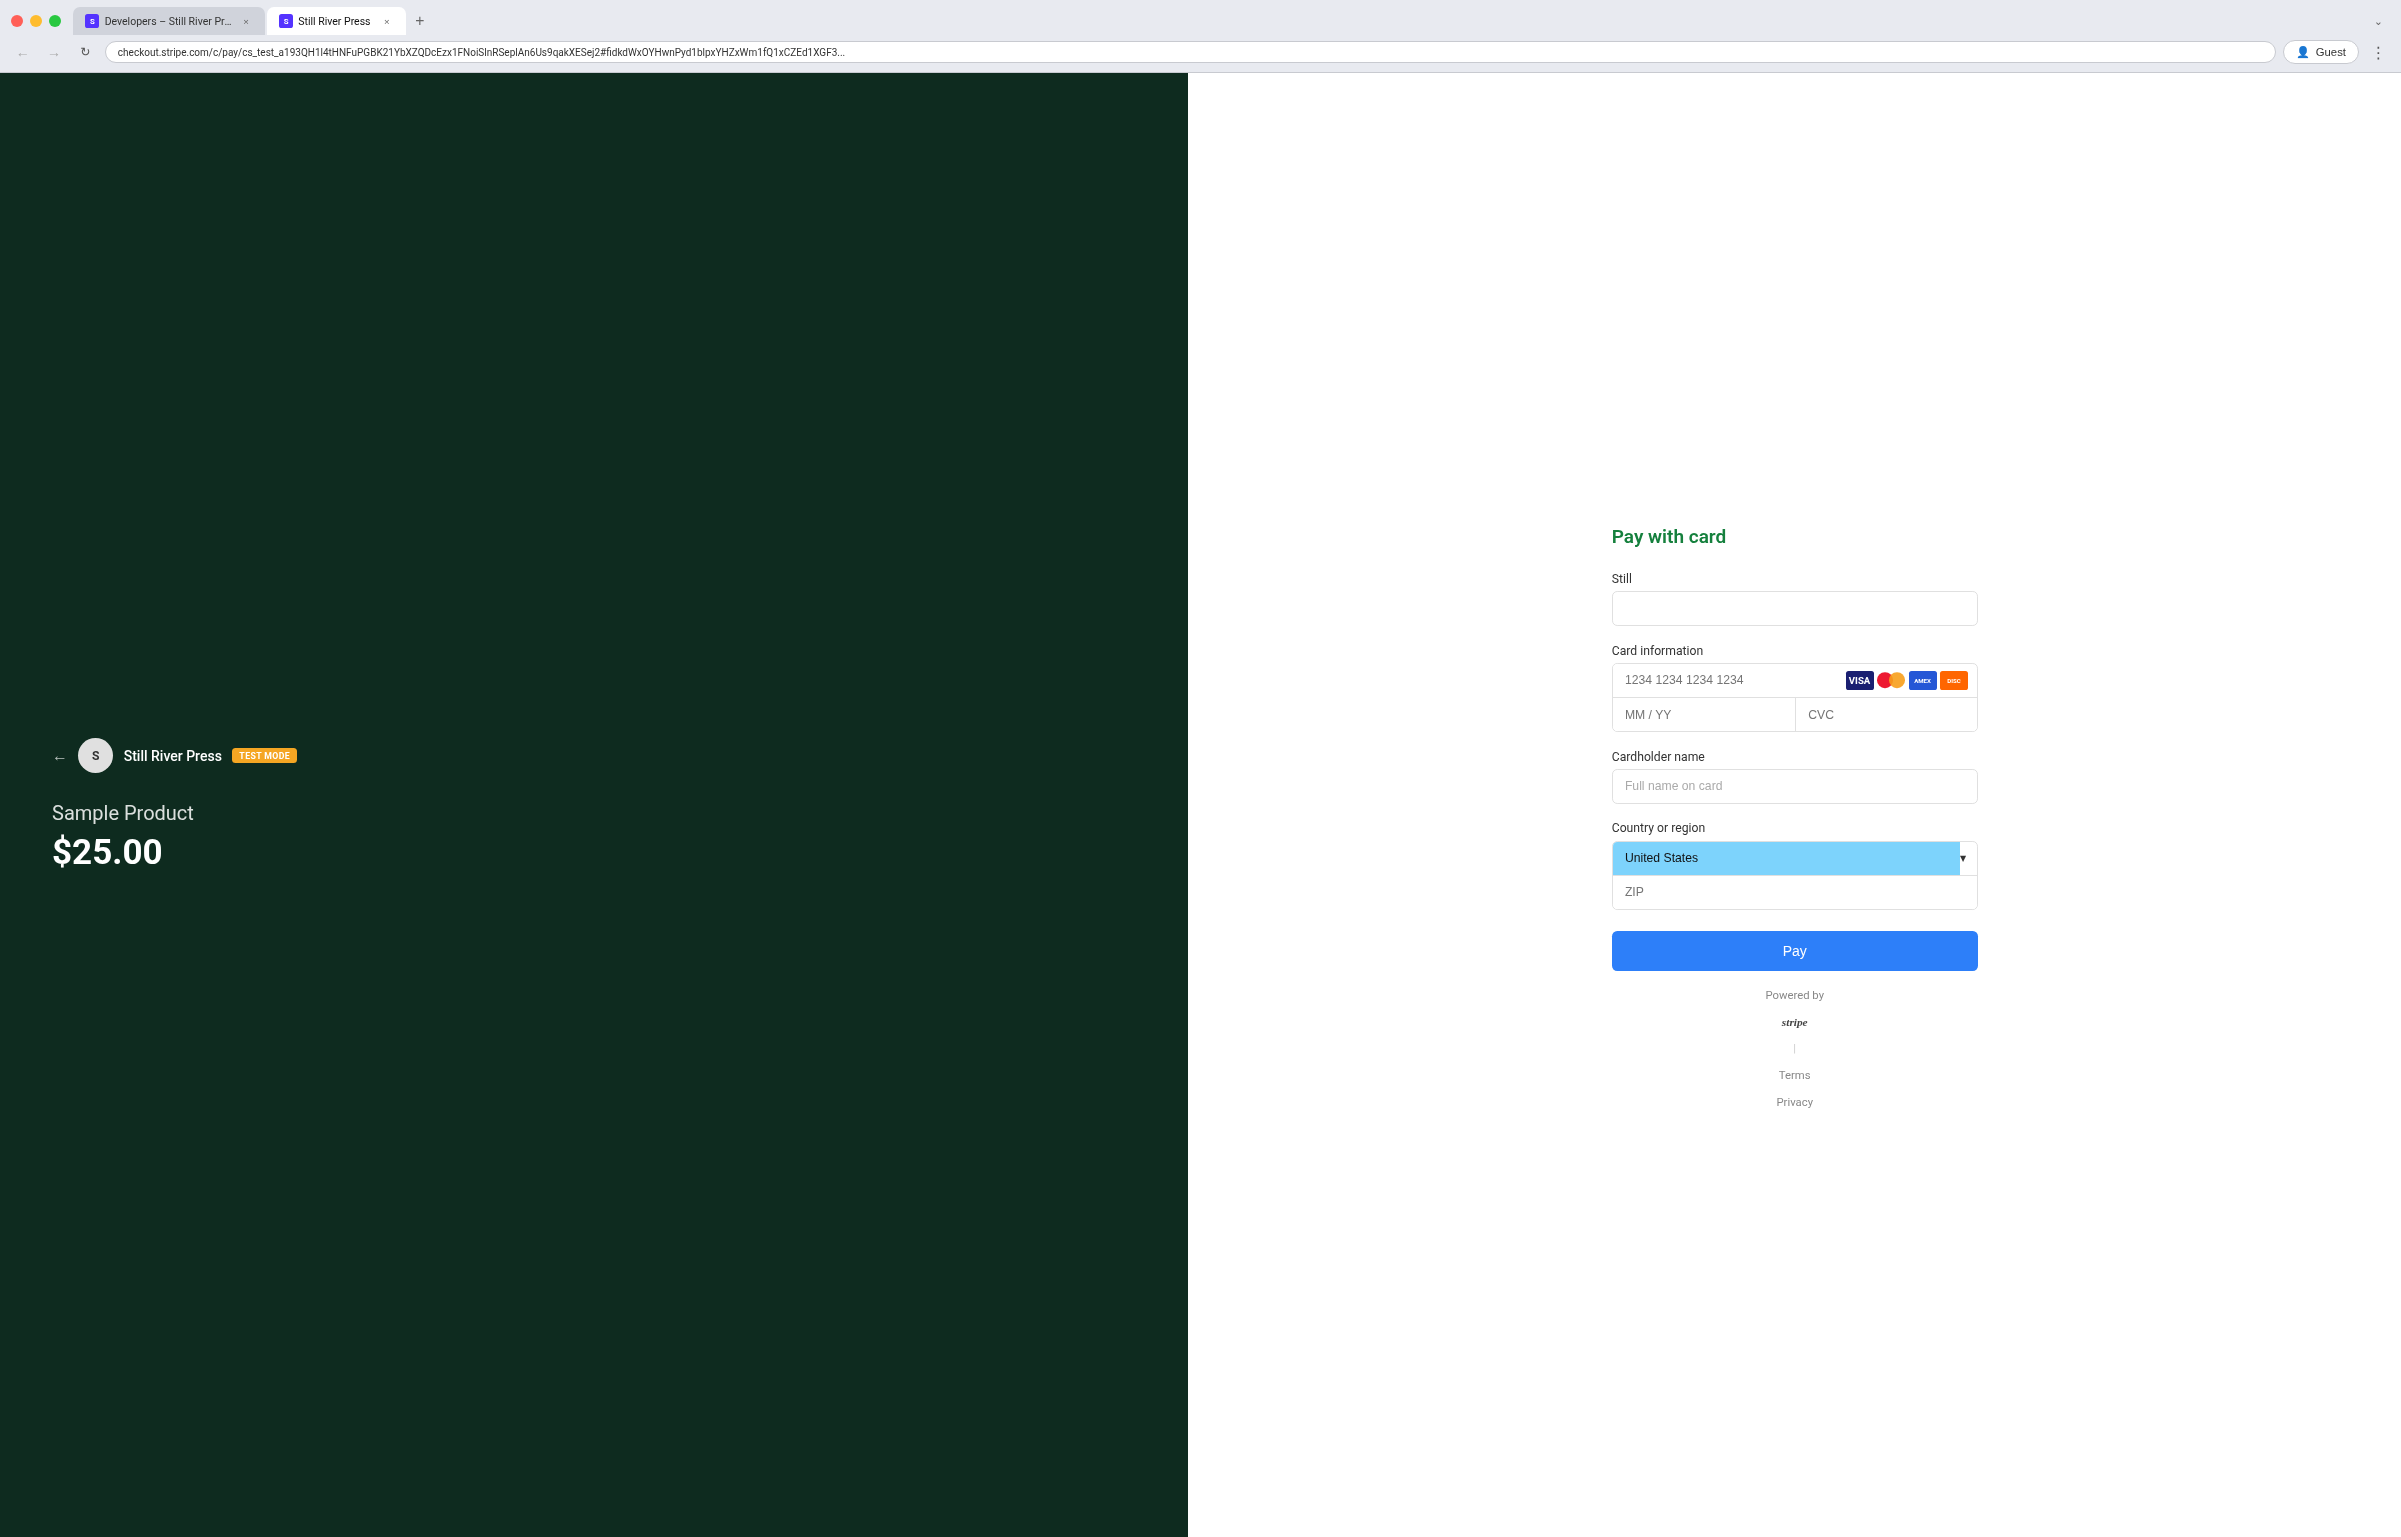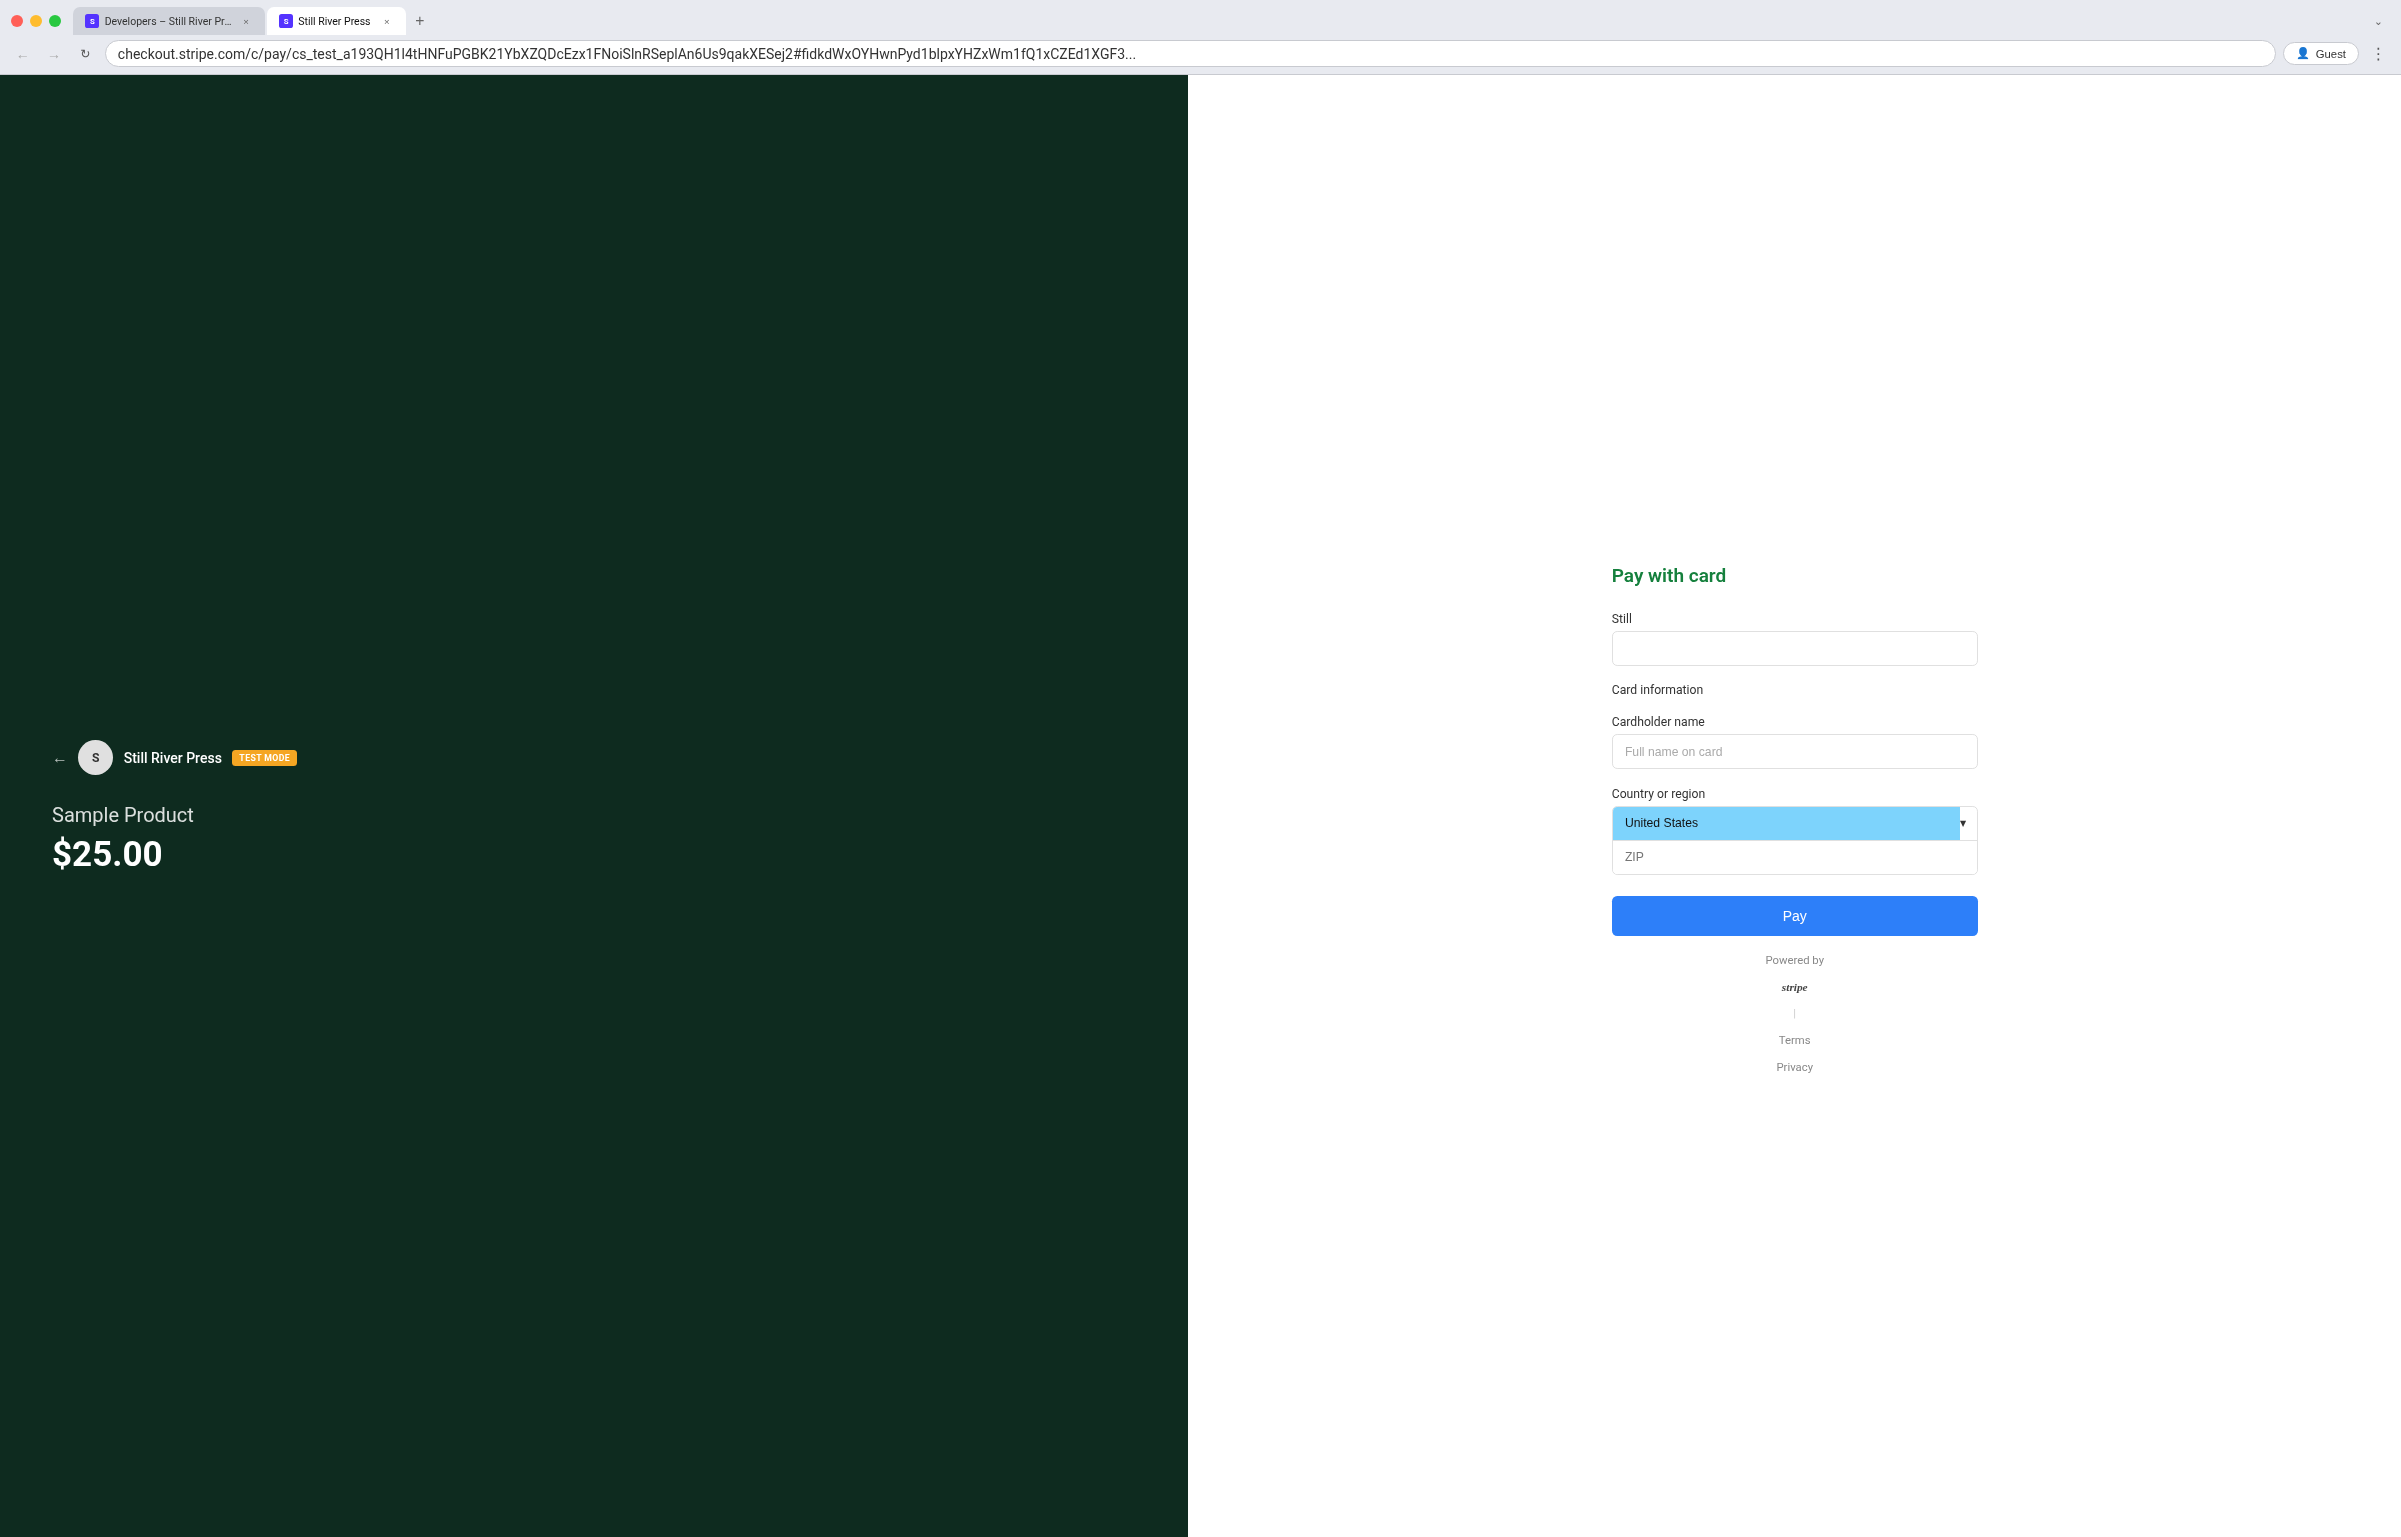--- a/index.html
+++ b/index.html
@@ -154,21 +154,21 @@
       display: flex;
       align-items: center;
       background: #fff;
       border: 0.9px solid #c8cad0;
       border-radius: 17.4px;
       padding: 4.4px 12.2px;
       gap: 7px;
     }
 
     .address-bar-url {
-      font-size: 14px;
+      font-size: 10px;
       color: #333;
       flex: 1;
       overflow: hidden;
       text-overflow: ellipsis;
       white-space: nowrap;
     }
 
     .guest-btn {
       display: flex;
       align-items: center;
@@ -589,20 +589,43 @@
 
       
       <div class="form-group">
         <label class="form-label">Still</label>
         <input type="email" class="form-input" placeholder="" style="">
       </div>
 
       
       <div class="form-group">
         <label class="form-label">Card information</label>
+        <div class="card-info-wrapper">
+
+          <div class="card-number-row">
+            <input type="text" class="card-number-input" placeholder="1234 1234 1234 1234" style="">
+            <div class="card-icons">
+              <div class="card-icon visa-icon">VISA</div>
+              <div class="mc-circles">
+                <div class="mc-left"></div>
+                <div class="mc-right"></div>
+              </div>
+              <div class="card-icon amex-icon">AMEX</div>
+              <div class="card-icon discover-icon">DISC</div>
+            </div>
+          </div>
+
+          <div class="card-bottom-row">
+            <input type="text" class="expiry-input" placeholder="MM / YY" style="">
+            <div class="cvc-row">
+              <input type="text" class="cvc-input" placeholder="CVC" style="">
+
+            </div>
+          </div>
+        </div>
       </div>
 
       
       <div class="form-group">
         <label class="form-label">Cardholder name</label>
         <input type="text" class="form-input" placeholder="Full name on card" style="">
       </div>
 
       
       <div class="form-group">

